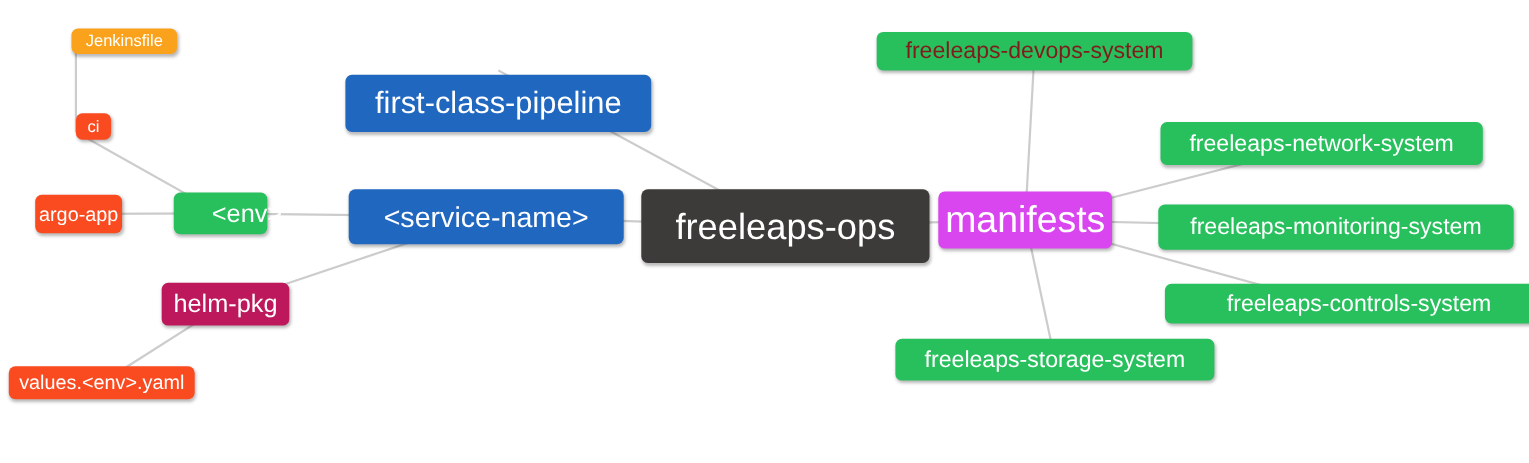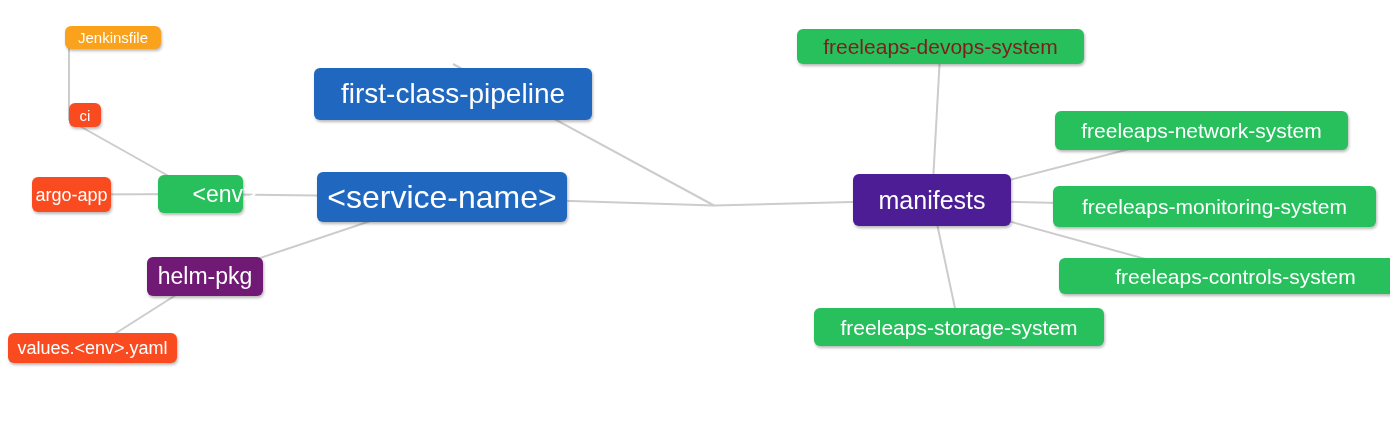--- a/index.html
+++ b/index.html
@@ -64,33 +64,36 @@
     </div>
     <div class="node" style="left: 53px; top: 103px; width: 32px; height: 24px; background: rgb(250, 75, 32); font-size: 15px; color: rgb(255, 255, 255); margin-left: 16px;">
       <span>ci</span>
     </div>
     <div class="node" style="left: 32px; top: 177px; width: 79px; height: 35px; background: rgb(250, 75, 32); font-size: 18px; color: rgb(255, 255, 255);">
       <span>argo-app</span>
     </div>
     <div class="node" style="left: 158px; top: 175px; width: 85px; height: 38px; background: rgb(39, 192, 93); font-size: 23px; color: rgb(255, 255, 255); padding-left: 48px;">
       <span>&lt;env&gt;</span>
     </div>
-    <div class="node" style="left: 147px; top: 257px; width: 116px; height: 39px; background: #701a75; font-size: 23px; color: rgb(255, 255, 255);">
+    <div class="node" style="left: 147px; top: 257px; width: 116px; height: 39px; background: #be185d; font-size: 23px; color: rgb(255, 255, 255);">
       <span>helm-pkg</span>
     </div>
     <div class="node" style="left: 8px; top: 333px; width: 169px; height: 30px; background: rgb(250, 75, 32); font-size: 18px; color: rgb(255, 255, 255);">
       <span>values.&lt;env&gt;.yaml</span>
     </div>
     <div class="node" style="left: 314px; top: 38px; width: 278px; height: 52px; background: rgb(32, 103, 192); font-size: 28px; color: rgb(255, 255, 255); margin-top: 30px;">
       <span>first-class-pipeline</span>
     </div>
-    <div class="node" style="left: 317px; top: 172px; width: 250px; height: 50px; background: rgb(32, 103, 192); font-size: 32px; color: rgb(255, 255, 255);">
+    <div class="node" style="left: 317px; top: 172px; width: 250px; height: 50px; background: rgb(32, 103, 192); font-size: 26px; color: rgb(255, 255, 255);">
       <span>&lt;service-name&gt;</span>
     </div>
-    <div class="node" style="left: 853px; top: 174px; width: 158px; height: 52px; background: #4c1d95; font-size: 25px; color: rgb(255, 255, 255);">
+    <div class="node" style="left: 583px; top: 172px; width: 262px; height: 67px; background: rgb(60, 59, 57); font-size: 33px; color: rgb(255, 255, 255);">
+      <span>freeleaps-ops</span>
+    </div>
+    <div class="node" style="left: 853px; top: 174px; width: 158px; height: 52px; background: #d946ef; font-size: 34px; color: rgb(255, 255, 255);">
       <span>manifests</span>
     </div>
     <div class="node" style="left: 797px; top: 29px; width: 287px; height: 35px; background: rgb(39, 192, 93); font-size: 21px; color: #7f1d1d;">
       <span>freeleaps-devops-system</span>
     </div>
     <div class="node" style="left: 1053px; top: 186px; width: 323px; height: 41px; background: rgb(39, 192, 93); font-size: 21px; color: rgb(255, 255, 255);">
       <span>freeleaps-monitoring-system</span>
     </div>
     <div class="node" style="left: 1055px; top: 111px; width: 293px; height: 39px; background: rgb(39, 192, 93); font-size: 21px; color: rgb(255, 255, 255);">
       <span>freeleaps-network-system</span>

